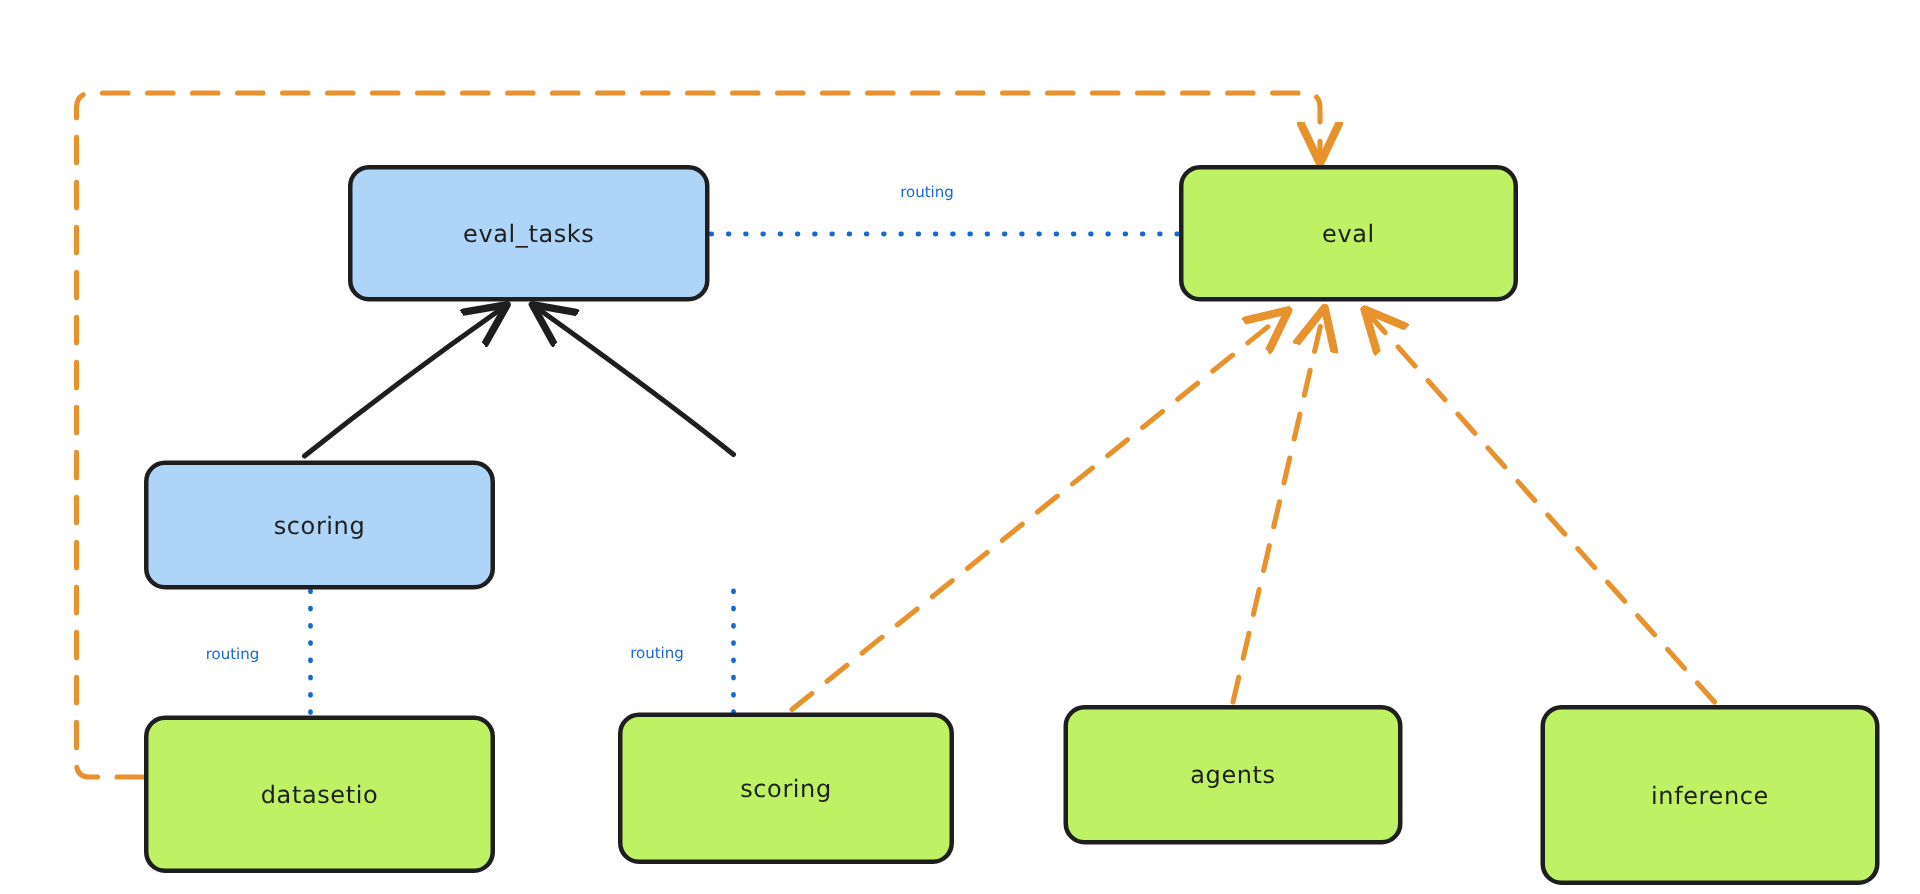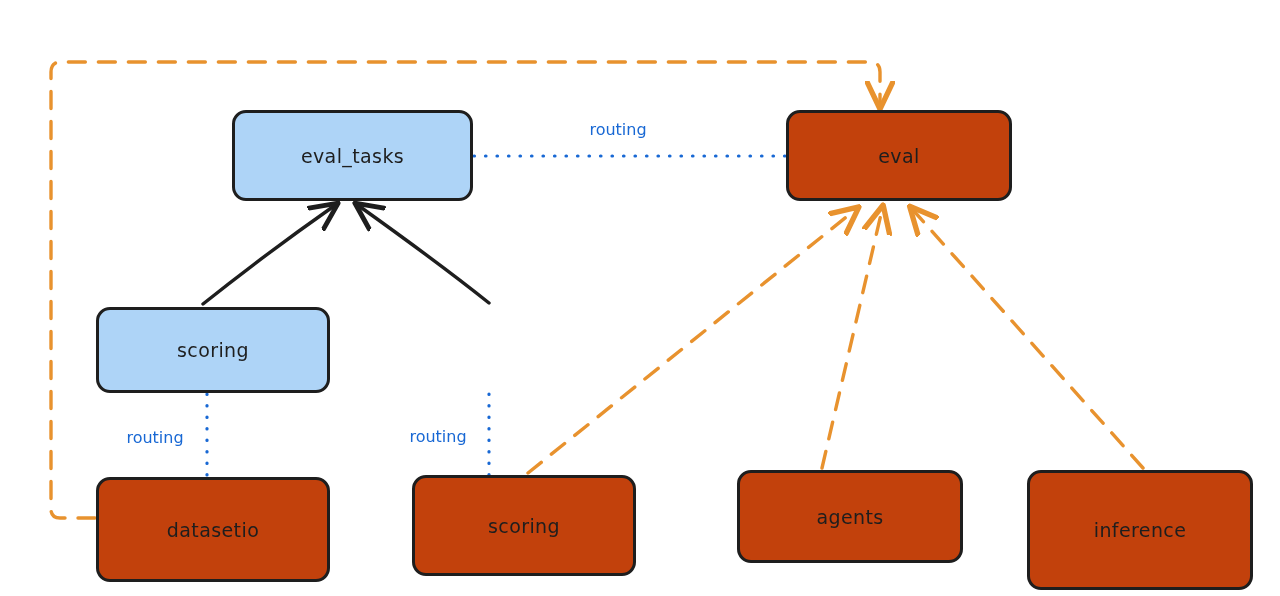--- a/index.html
+++ b/index.html
@@ -30,37 +30,37 @@
     box-sizing: border-box;
     border: 3px solid #1e1e1e;
     border-radius: 14px;
     display: flex;
     align-items: center;
     justify-content: center;
     z-index: 3;
   }
   .node-label {
     font-family: "DejaVu Sans", sans-serif;
-    font-size: 19px;
+    font-size: 16px;
     color: #1e1e1e;
     letter-spacing: 0.4px;
     white-space: nowrap;
     text-align: center;
   }
   .node.api {
     background: #aed4f7;
   }
   .node.provider {
-    background: #c2410c;
+    background: #bef264;
     align-items: center;
   }
   .edge-label {
     position: absolute;
     font-family: "DejaVu Sans", sans-serif;
-    font-size: 16px;
+    font-size: 10px;
     color: #1868d4;
     white-space: nowrap;
     z-index: 4;
   }
   .edge-label.centered {
     transform: translate(-50%, -50%);
   }
 </style>
 </head>
 <body>
@@ -110,21 +110,21 @@
 
 
   <div class="node provider" style="left:96px; top:477px; width:234px; height:105px;">
     <span class="node-label">datasetio</span>
   </div>
 
   <div class="node provider" style="left:388px; top:475px; width:224px; height:101px;margin-left:24px;">
     <span class="node-label">scoring</span>
   </div>
 
-  <div class="node provider" style="left:709px; top:470px; width:226px; height:93px;margin-left:28px;">
+  <div class="node provider" style="left:709px; top:470px; width:226px; height:93px;">
     <span class="node-label">agents</span>
   </div>
 
   <div class="node provider" style="left:1027px; top:470px; width:226px; height:120px;">
     <span class="node-label">inference</span>
   </div>
 
   <div class="edge-label centered" style="left:618px; top:129px;">routing</div>
 
   <div class="edge-label centered" style="left:155px; top:437px;">routing</div>

